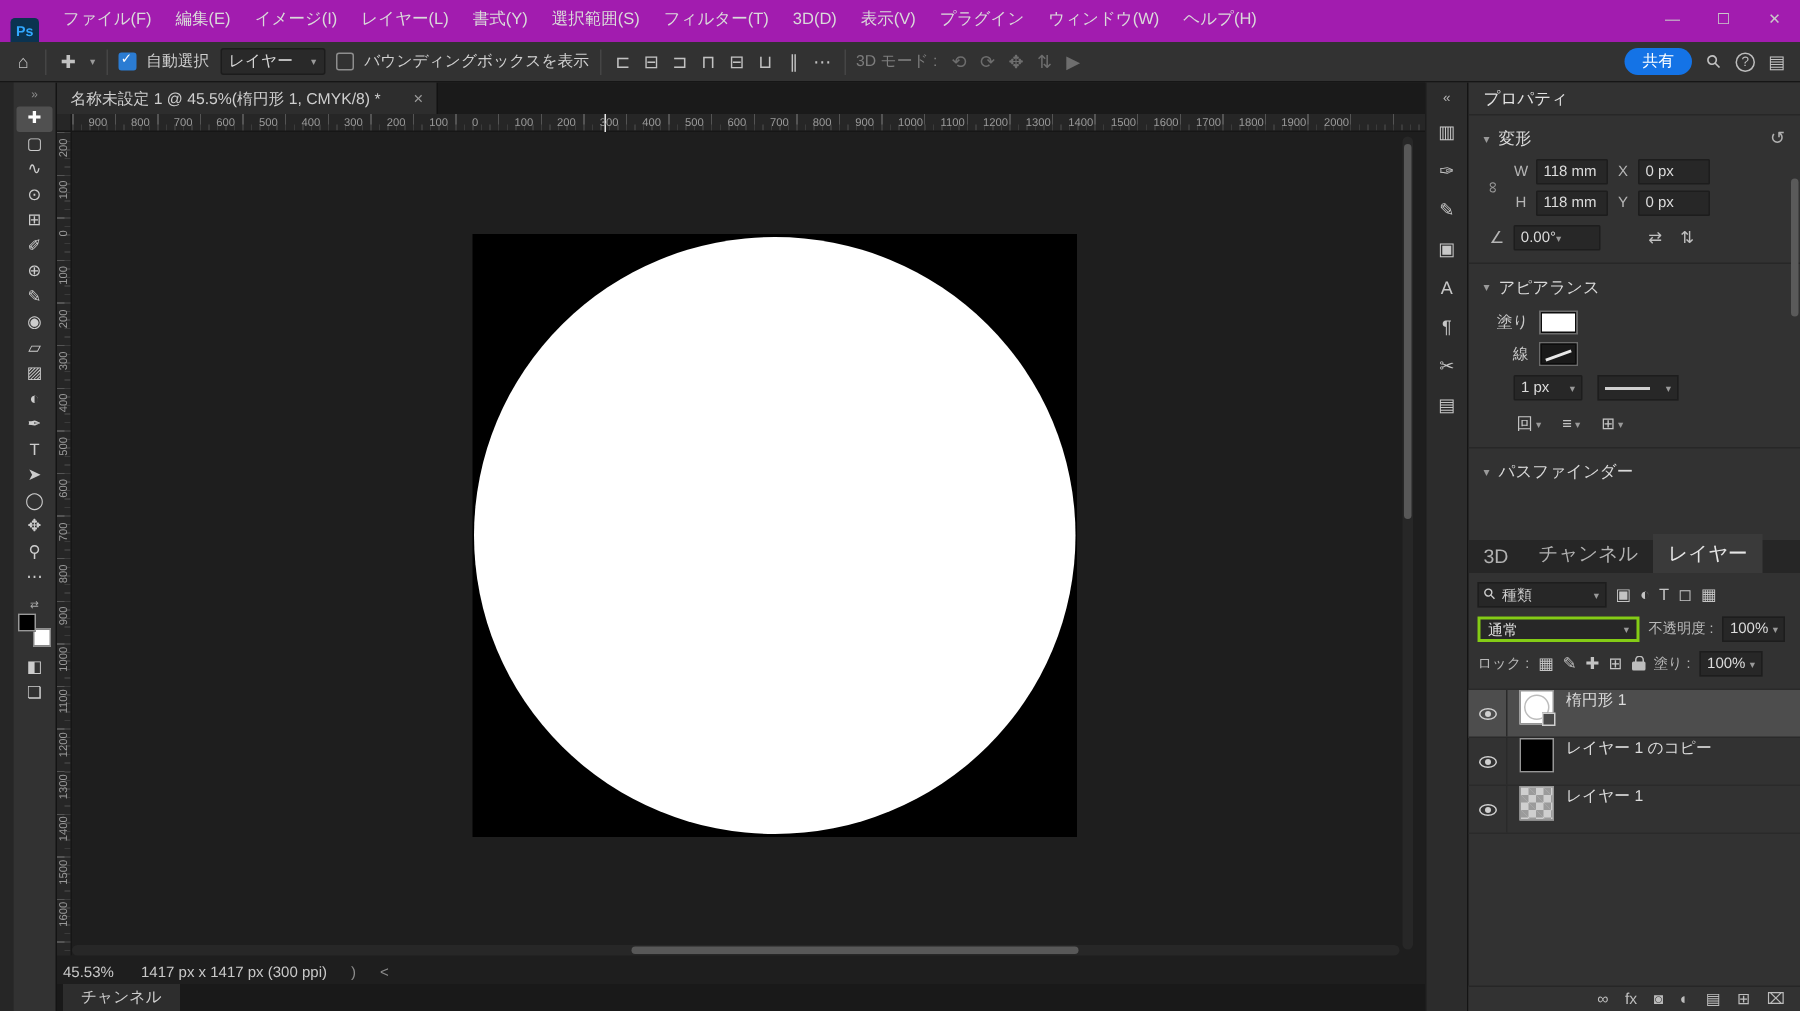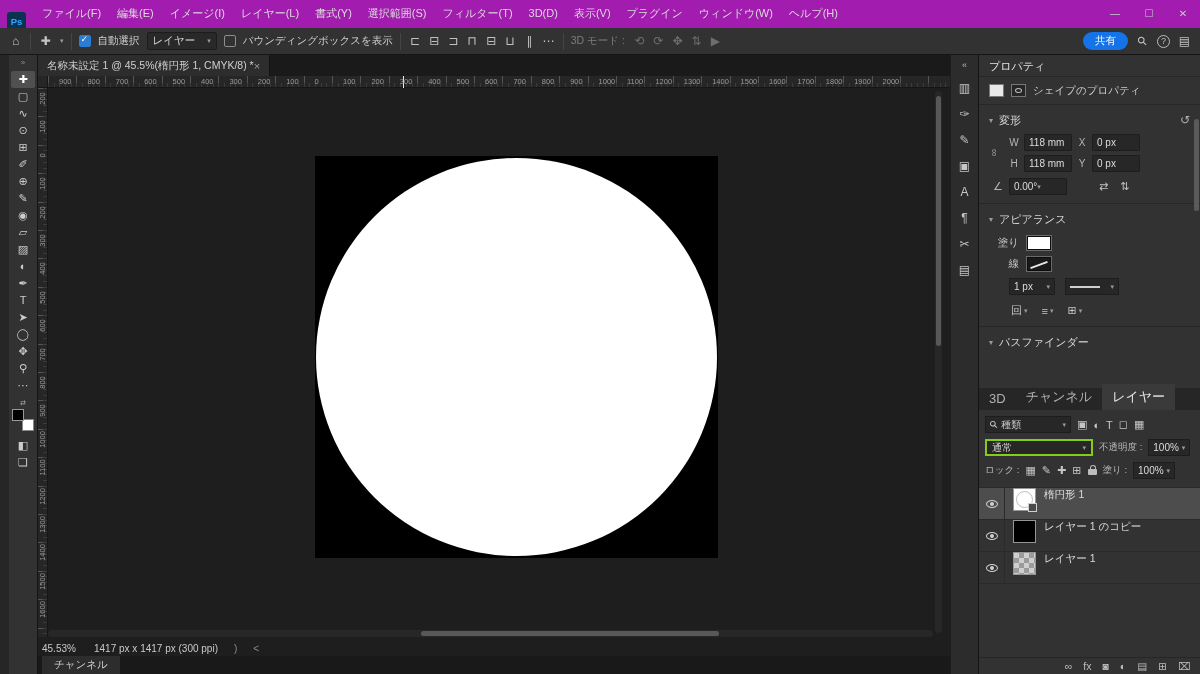--- a/index.html
+++ b/index.html
@@ -40,21 +40,21 @@
 .tool.sel{background:#505050;color:#fff}
 .swap-glyph{font-size:7px;color:#aaa;margin-top:5px}
 .swatches{position:relative;width:22px;height:22px;margin-top:2px}
 .swatch-bg{position:absolute;right:0;bottom:0;width:12px;height:12px;background:#fff;border:1px solid #888}
 .swatch-fg{position:absolute;left:0;top:0;width:12px;height:12px;background:#000;border:1px solid #999}
 .tool.mode{margin-top:6px}
 
 
 .center{position:absolute;left:38px;top:55px;width:912px;height:601px}
 .tabbar{position:absolute;left:0;top:0;width:100%;height:21px;background:#1a1a1a;display:flex}
-.doc-tab{display:flex;align-items:center;background:#2d2d2d;padding:0 9px;gap:0;font-size:10.5px;color:#cfcfcf;border-right:1px solid #121212}
+.doc-tab{display:flex;align-items:center;background:#2d2d2d;padding:0 9px;gap:22px;font-size:10.5px;color:#cfcfcf;border-right:1px solid #121212}
 .doc-tab-close{color:#9c9c9c;font-size:11px}
 .ruler-corner{position:absolute;left:0;top:21px;width:10px;height:12px;background:#262626;border-right:1px solid #161616;border-bottom:1px solid #161616}
 .ruler-top{position:absolute;left:10px;top:21px;width:902px;height:12px;background:#262626;border-bottom:1px solid #161616;background-image:repeating-linear-gradient(90deg,#3b3b3b 0 1px,transparent 1px 5.68px),repeating-linear-gradient(90deg,#545454 0 1px,transparent 1px 28.4px);background-size:100% 4px,100% 100%;background-position:left bottom,left top;background-repeat:no-repeat,repeat}
 .ruler-num{position:absolute;top:1px;font-size:7.5px;color:#9a9a9a;white-space:nowrap}
 .ruler-left{position:absolute;left:0;top:33px;width:10px;height:549px;background:#262626;border-right:1px solid #161616;background-image:repeating-linear-gradient(180deg,#3b3b3b 0 1px,transparent 1px 5.68px),repeating-linear-gradient(180deg,#545454 0 1px,transparent 1px 28.4px);background-size:4px 100%,100% 100%;background-position:right top,left top;background-repeat:no-repeat,repeat}
 .ruler-num-v{position:absolute;left:-6px;width:20px;text-align:center;font-size:7.5px;color:#9a9a9a;transform:rotate(-90deg)}
 .ruler-marker{position:absolute;left:355px;top:0;width:1px;height:12px;background:#e8e8e8}
 .viewport{position:absolute;left:10px;top:33px;width:902px;height:549px;background:#1e1e1e;overflow:hidden}
 .artboard{position:absolute;left:267px;top:68px;width:403px;height:402px;background:#000}
 .shape-ellipse{position:absolute;left:1px;top:2px;right:1px;bottom:2px;background:#fff;border-radius:50%}
@@ -333,25 +333,20 @@
       <div class="dock-icon">▣</div>
       <div class="dock-icon">A</div>
       <div class="dock-icon">¶</div>
       <div class="dock-icon">✂</div>
       <div class="dock-icon">▤</div>
     </div>
 </div>
 
 <div class="rightpanel">
   <div class="rp-header">プロパティ</div>
-  <div class="shape-props">
-    <span class="mini-sw"></span>
-    <span class="mini-sw dark"></span>
-    <span>シェイプのプロパティ</span>
-  </div>
 
   <div class="sec-header">
     <span class="sec-chev">▾</span>
     <span>変形</span>
     <span class="sec-right">↺</span>
   </div>
   <div class="tf-rows">
     <span class="chain-icon">∞</span>
     <div class="tf-row">
       <span class="tf-label">W</span>

